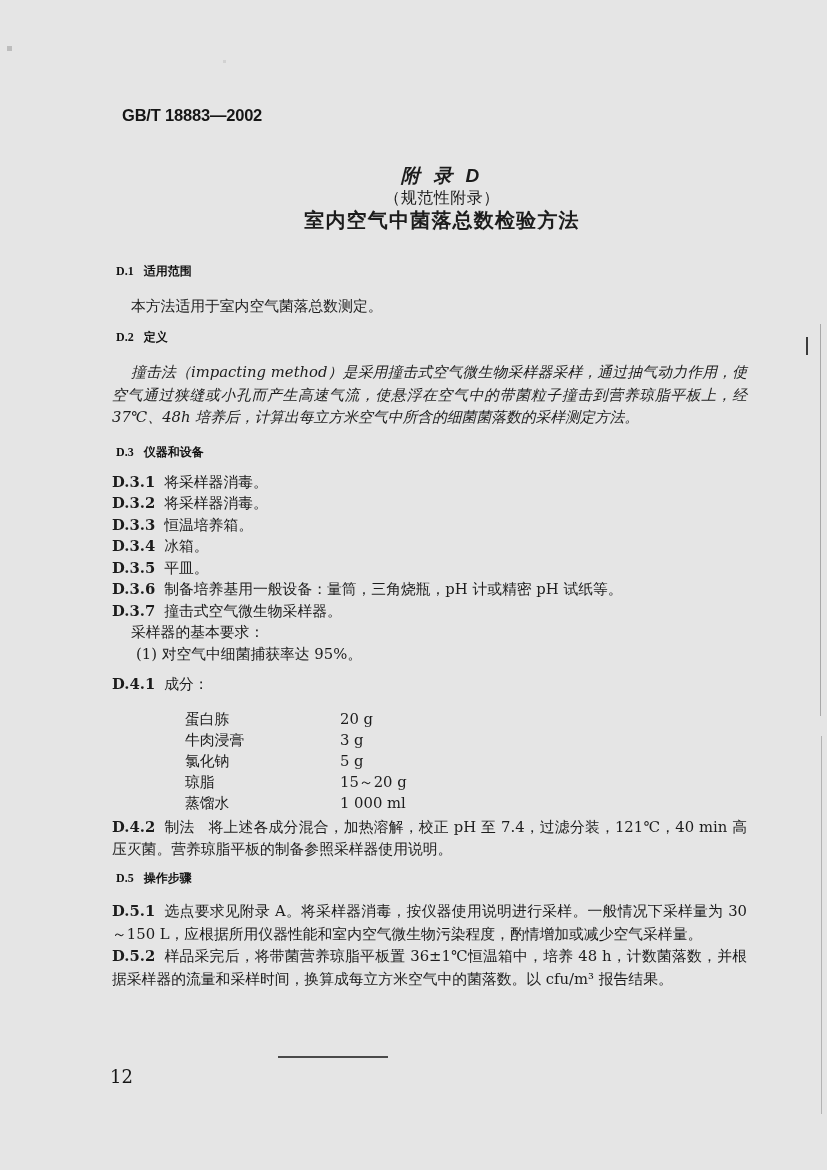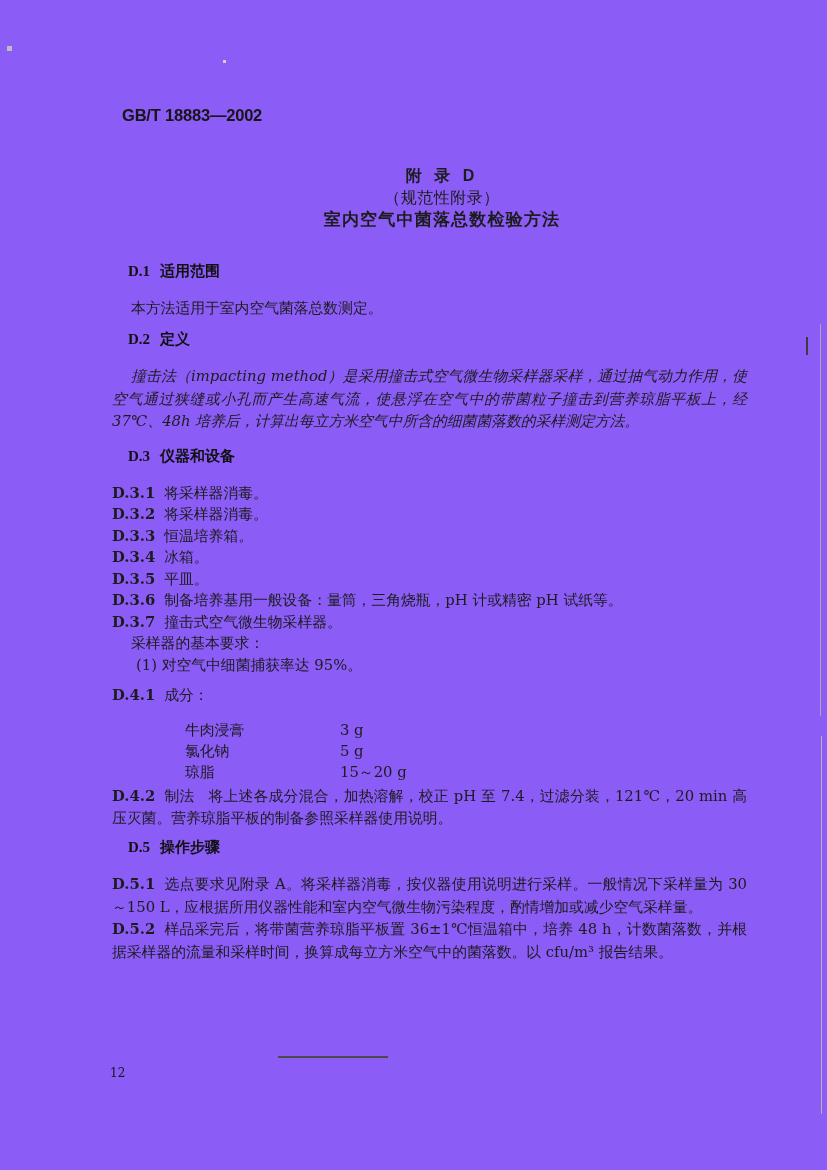--- a/index.html
+++ b/index.html
@@ -1,20 +1,20 @@
 <!DOCTYPE html>
 <html><head>
 <meta charset="utf-8">
 <style>
   html, body { margin: 0; padding: 0; background: #ffffff; }
   .page {
     position: relative;
     width: 827px;
     height: 1170px;
-    background: #8b5cf6;
+    background: #e5e5e5;
     overflow: hidden;
     font-family: "DejaVu Serif", "Liberation Serif", serif;
     color: #1c1c1c;
     font-size: 14.8px;
   }
   .doc-number {
     margin: 106px 0 0 122px;
     height: 22px;
     font-family: "Liberation Sans", "DejaVu Sans", sans-serif;
     font-weight: 700;
@@ -23,40 +23,41 @@
     color: #161616;
   }
   .title-block {
     margin: 37px 0 0 112px;
     width: 660px;
     text-align: center;
   }
   .appendix-title {
     font-family: "Liberation Sans", "DejaVu Sans", sans-serif;
     font-weight: 700;
-    font-size: 16px;
+    font-size: 19px;
     letter-spacing: 4px;
     line-height: 22px;
+    font-style: italic;
   }
   .appendix-subtitle {
     font-size: 16px;
     line-height: 22px;
     letter-spacing: 0.5px;
   }
   .appendix-heading {
     font-family: "Liberation Sans", "DejaVu Sans", sans-serif;
     font-weight: 700;
-    font-size: 17px;
+    font-size: 20px;
     letter-spacing: 1.2px;
     line-height: 22px;
   }
   .content { width: 635px; margin-left: 112px; }
   .sec-heading {
-    margin: 16px;
-    font-size: 15px;
+    margin: 4px;
+    font-size: 12px;
     line-height: 20px;
     font-weight: 700;
     font-family: "Liberation Sans", "DejaVu Sans", sans-serif;
     color: #111;
   }
   .sec-heading .num {
     font-family: "Liberation Serif", "DejaVu Serif", serif;
     font-weight: 700;
     margin-right: 10px;
   }
@@ -93,21 +94,21 @@
   .mt-d52 { margin-top: 0px; }
   .footer-rule {
     position: absolute;
     left: 278px; top: 1056px;
     width: 110px; height: 2px;
     background: #4a4a4a;
   }
   .page-number {
     position: absolute;
     left: 110px; top: 1066px;
-    font-size: 12px;
+    font-size: 18px;
     color: #161616;
   }
   .scan-edge-1 { position: absolute; left: 820px; top: 324px; width: 1px; height: 392px; background: #a8a8a8; }
   .scan-edge-2 { position: absolute; left: 821px; top: 736px; width: 1px; height: 378px; background: #b3b3b3; }
   .margin-tick { position: absolute; left: 806px; top: 337px; width: 2px; height: 18px; background: #3c3c3c; }
   .speck-1 { position: absolute; left: 7px; top: 46px; width: 5px; height: 5px; background: #bdbdbd; }
   .speck-2 { position: absolute; left: 223px; top: 60px; width: 3px; height: 3px; background: #d2d2d2; }
 </style>
 </head>
 <body>
@@ -139,33 +140,41 @@
       <div class="equip-item"><span class="clause-num">D.3.5</span><span>平皿。</span></div>
       <div class="equip-item"><span class="clause-num">D.3.6</span><span>制备培养基用一般设备：量筒，三角烧瓶，pH 计或精密 pH 试纸等。</span></div>
       <div class="equip-item"><span class="clause-num">D.3.7</span><span>撞击式空气微生物采样器。</span></div>
       <div class="req-intro">采样器的基本要求：</div>
       <div class="req-item">(1) 对空气中细菌捕获率达 95%。</div>
     </div>
 
     <div class="d41-line"><span class="clause-num">D.4.1</span><span>成分：</span></div>
     <div class="ingredients">
       <div class="ingredient-row">
+          <span class="ingredient-name">蛋白胨</span>
+          <span class="ingredient-amount">20 g</span>
+        </div>
+      <div class="ingredient-row">
           <span class="ingredient-name">牛肉浸膏</span>
           <span class="ingredient-amount">3 g</span>
         </div>
       <div class="ingredient-row">
           <span class="ingredient-name">氯化钠</span>
           <span class="ingredient-amount">5 g</span>
         </div>
       <div class="ingredient-row">
           <span class="ingredient-name">琼脂</span>
           <span class="ingredient-amount">15～20 g</span>
         </div>
+      <div class="ingredient-row">
+          <span class="ingredient-name">蒸馏水</span>
+          <span class="ingredient-amount">1 000 ml</span>
+        </div>
     </div>
-    <p class="para mt-d42"><span class="clause-num">D.4.2</span><span class="clause-label">制法</span><span>将上述各成分混合，加热溶解，校正 pH 至 7.4，过滤分装，121℃，20 min 高压灭菌。营养琼脂平板的制备参照采样器使用说明。</span></p>
+    <p class="para mt-d42"><span class="clause-num">D.4.2</span><span class="clause-label">制法</span><span>将上述各成分混合，加热溶解，校正 pH 至 7.4，过滤分装，121℃，40 min 高压灭菌。营养琼脂平板的制备参照采样器使用说明。</span></p>
 
     <h3 class="sec-heading mt-d5h"><span class="num">D.5</span><span>操作步骤</span></h3>
     <p class="para mt-d51"><span class="clause-num">D.5.1</span><span>选点要求见附录 A。将采样器消毒，按仪器使用说明进行采样。一般情况下采样量为 30～150 L，应根据所用仪器性能和室内空气微生物污染程度，酌情增加或减少空气采样量。</span></p>
     <p class="para mt-d52"><span class="clause-num">D.5.2</span><span>样品采完后，将带菌营养琼脂平板置 36±1℃恒温箱中，培养 48 h，计数菌落数，并根据采样器的流量和采样时间，换算成每立方米空气中的菌落数。以 cfu/m³ 报告结果。</span></p>
 
   </div>
 
   <div class="footer-rule"></div>
   <div class="page-number">12</div>
 

